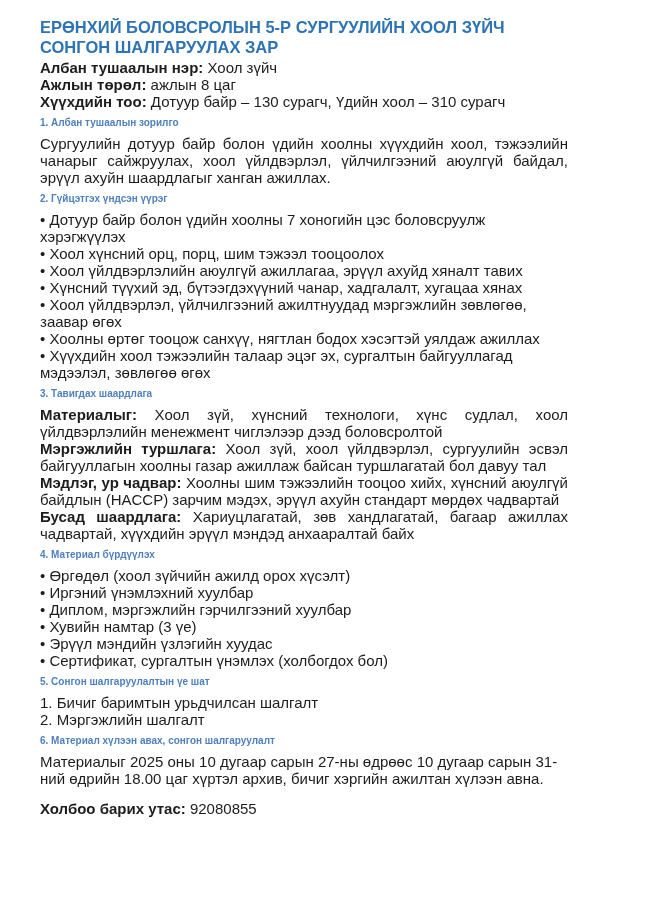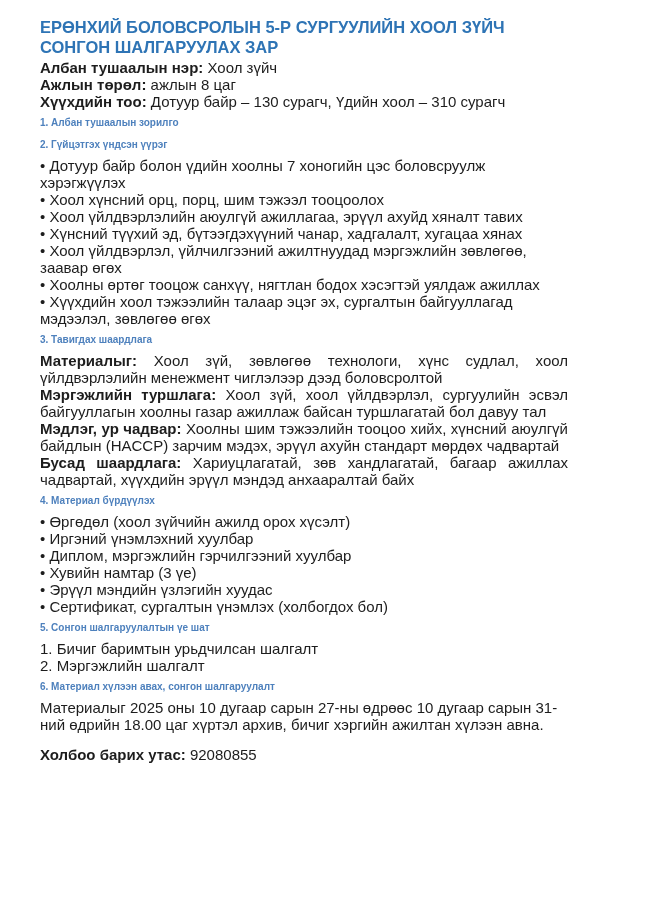--- a/index.html
+++ b/index.html
@@ -52,32 +52,33 @@
 
 <div class="doc">
 
   <h1>ЕРӨНХИЙ БОЛОВСРОЛЫН 5-Р СУРГУУЛИЙН ХООЛ ЗҮЙЧ СОНГОН ШАЛГАРУУЛАХ ЗАР</h1>
 
   <p><b>Албан тушаалын нэр:</b><span> Хоол зүйч</span></p>
   <p><b>Ажлын төрөл:</b><span> ажлын 8 цаг</span></p>
   <p><b>Хүүхдийн тоо:</b><span> Дотуур байр – 130 сурагч, Үдийн хоол – 310 сурагч</span></p>
 
   <h2>1. Албан тушаалын зорилго</h2>
+  <p class="just">Сургуулийн дотуур байр болон үдийн хоолны хүүхдийн хоол, тэжээлийн чанарыг сайжруулах, хоол үйлдвэрлэл, үйлчилгээний аюулгүй байдал, эрүүл ахуйн шаардлагыг ханган ажиллах.</p>
 
   <h2>2. Гүйцэтгэх үндсэн үүрэг</h2>
   <p class="bullet">Дотуур байр болон үдийн хоолны 7 хоногийн цэс боловсруулж хэрэгжүүлэх</p>
   <p class="bullet">Хоол хүнсний орц, порц, шим тэжээл тооцоолох</p>
   <p class="bullet">Хоол үйлдвэрлэлийн аюулгүй ажиллагаа, эрүүл ахуйд хяналт тавих</p>
   <p class="bullet">Хүнсний түүхий эд, бүтээгдэхүүний чанар, хадгалалт, хугацаа хянах</p>
   <p class="bullet">Хоол үйлдвэрлэл, үйлчилгээний ажилтнуудад мэргэжлийн зөвлөгөө, заавар өгөх</p>
   <p class="bullet">Хоолны өртөг тооцож санхүү, нягтлан бодох хэсэгтэй уялдаж ажиллах</p>
   <p class="bullet">Хүүхдийн хоол тэжээлийн талаар эцэг эх, сургалтын байгууллагад мэдээлэл, зөвлөгөө өгөх</p>
 
   <h2>3. Тавигдах шаардлага</h2>
-  <p class="just"><b>Материалыг:</b><span> Хоол зүй, зөвлөгөө технологи, хүнс судлал, хоол үйлдвэрлэлийн менежмент чиглэлээр дээд боловсролтой</span></p>
+  <p class="just"><b>Материалыг:</b><span> Хоол зүй, хүнсний технологи, хүнс судлал, хоол үйлдвэрлэлийн менежмент чиглэлээр дээд боловсролтой</span></p>
   <p class="just"><b>Мэргэжлийн туршлага:</b><span> Хоол зүй, хоол үйлдвэрлэл, сургуулийн эсвэл байгууллагын хоолны газар ажиллаж байсан туршлагатай бол давуу тал</span></p>
   <p class="just"><b>Мэдлэг, ур чадвар:</b><span> Хоолны шим тэжээлийн тооцоо хийх, хүнсний аюулгүй байдлын (HACCP) зарчим мэдэх, эрүүл ахуйн стандарт мөрдөх чадвартай</span></p>
   <p class="just"><b>Бусад шаардлага:</b><span> Хариуцлагатай, зөв хандлагатай, багаар ажиллах чадвартай, хүүхдийн эрүүл мэндэд анхааралтай байх</span></p>
 
   <h2>4. Материал бүрдүүлэх</h2>
   <p class="bullet">Өргөдөл (хоол зүйчийн ажилд орох хүсэлт)</p>
   <p class="bullet">Иргэний үнэмлэхний хуулбар</p>
   <p class="bullet">Диплом, мэргэжлийн гэрчилгээний хуулбар</p>
   <p class="bullet">Хувийн намтар (3 үе)</p>
   <p class="bullet">Эрүүл мэндийн үзлэгийн хуудас</p>

